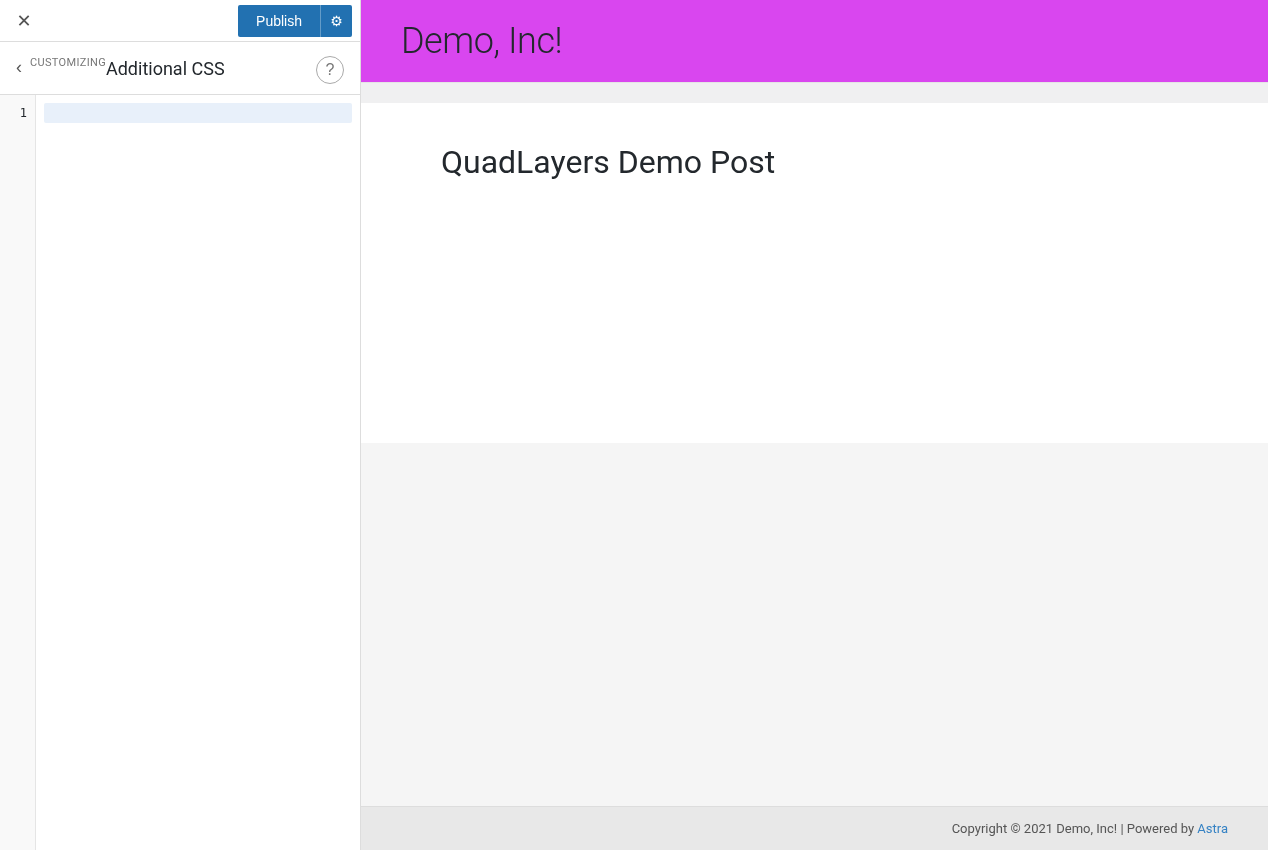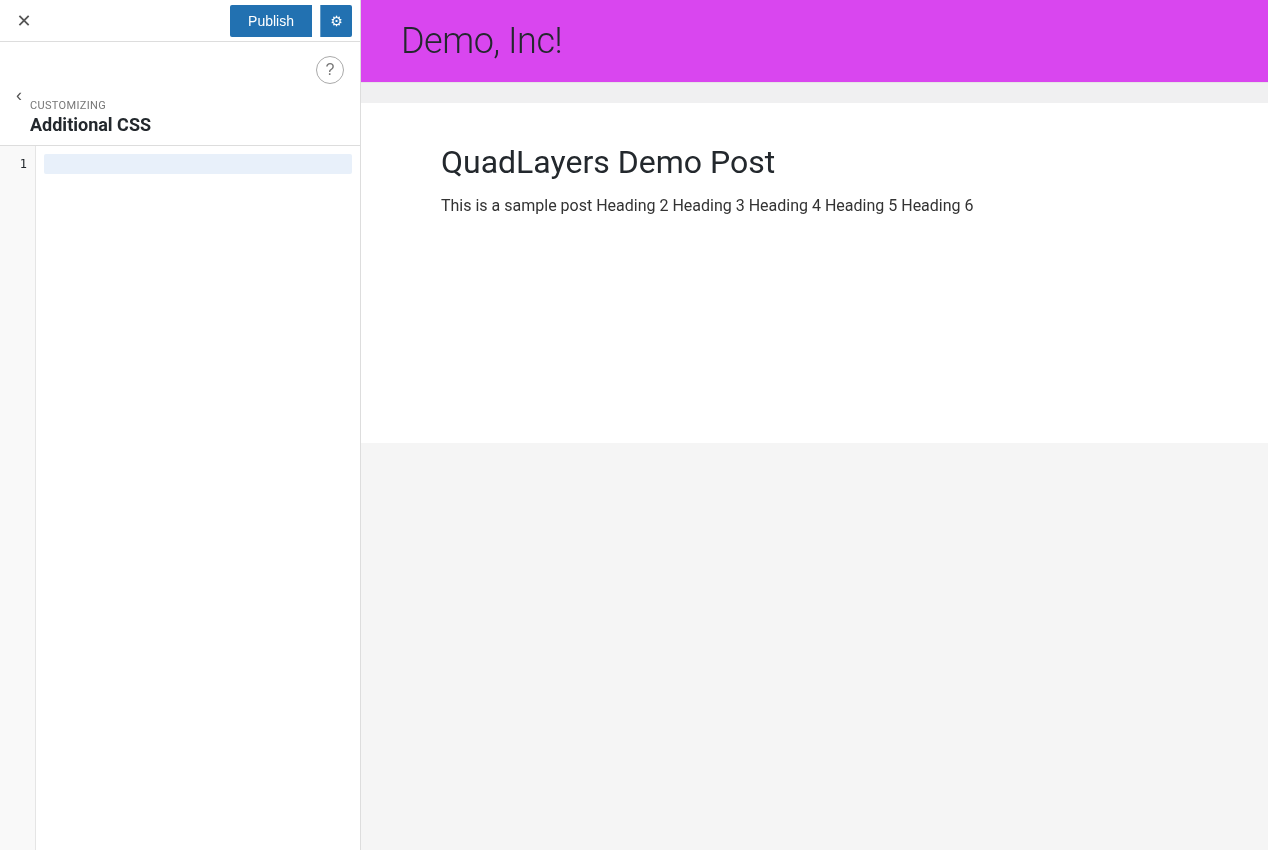--- a/index.html
+++ b/index.html
@@ -29,21 +29,21 @@
       padding: 0 8px;
     }
     .close-btn {
       width: 32px; height: 32px;
       background: none; border: none;
       cursor: pointer;
       display: flex; align-items: center; justify-content: center;
       font-size: 18px; color: #555;
     }
     .publish-group {
-      display: flex; align-items: center; gap: 8px;
+      display: flex; align-items: center; gap: 0;
     }
     .publish-btn {
       background: #2271b1;
       color: #fff;
       border: none;
       padding: 6px 18px;
       font-size: 14px;
       cursor: pointer;
       border-radius: 2px 0 0 2px;
       height: 32px;
@@ -74,33 +74,32 @@
       gap: 8px;
     }
     .back-btn {
       background: none; border: none; cursor: pointer;
       font-size: 18px; color: #555;
       display: flex; align-items: center;
       padding: 0;
     }
     .section-info {
       display: flex;
-      flex-direction: column;
-      margin-top: 43px;
+      flex-direction: row;
     }
     .customizing-label {
       font-size: 11px;
       color: #777;
       text-transform: uppercase;
       letter-spacing: 0.03em;
     }
     .section-title {
       font-size: 18px;
       color: #23282d;
-      font-weight: 700;
+      font-weight: 400;
       margin-top: 2px;
     }
     .help-btn {
       background: none; border: none; cursor: pointer;
       color: #777; font-size: 16px;
       width: 28px; height: 28px;
       border-radius: 50%;
       border: 1px solid #aaa;
       display: flex; align-items: center; justify-content: center;
     }
@@ -266,19 +265,21 @@
 </div>
 
 <div class="preview-area">
 
   <div class="site-header">
     <h1 class="site-title">Demo, Inc!</h1>
   </div>
 
   <div class="main-content">
     <h2 class="post-title">QuadLayers Demo Post</h2>
-    <p class="post-excerpt">This is a sample post Heading 2 Heading 3 Heading 4 Heading 5 Heading 6</p>
   </div>
 
   <div class="footer-area"></div>
 
+  <div class="site-footer">
+    <span>Copyright © 2021 Demo, Inc! | Powered by </span><a href="#">Astra</a>
+  </div>
 
 </div>
 
 </body></html>

